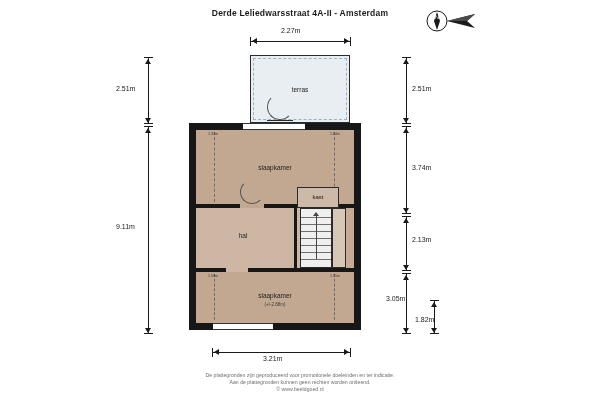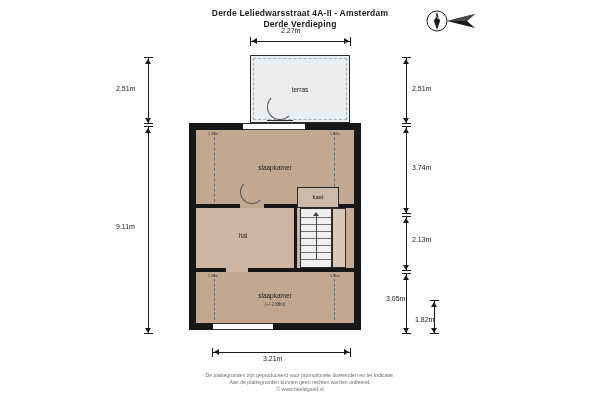--- a/index.html
+++ b/index.html
@@ -303,21 +303,20 @@
     line-height: 7px;
   }
 </style>
 </head>
 <body>
 
 <div class="stage">
 
   <div class="title-block">
     <div class="title-line1">Derde Leliedwarsstraat 4A-II - Amsterdam</div>
-    <div class="title-line2">Derde Verdieping</div>
   </div>
 
   <div class="compass">
     <svg width="70" height="30" viewBox="0 0 70 30">
       <circle cx="22" cy="15" r="10" fill="#ffffff" stroke="#1a1a1a" stroke-width="1"></circle>
       <path d="M22 6 L25 15 L22 24 L19 15 Z" fill="#1a1a1a"></path>
       <text x="22" y="13" font-size="6" font-family="Liberation Sans, sans-serif" fill="#ffffff" text-anchor="middle">N</text>
       <path d="M32 15 L60 8 L52 15 L60 22 Z" fill="#1a1a1a"></path>
       <path d="M32 15 L60 8 L52 15 Z" fill="#4a4a4a"></path>
     </svg>

